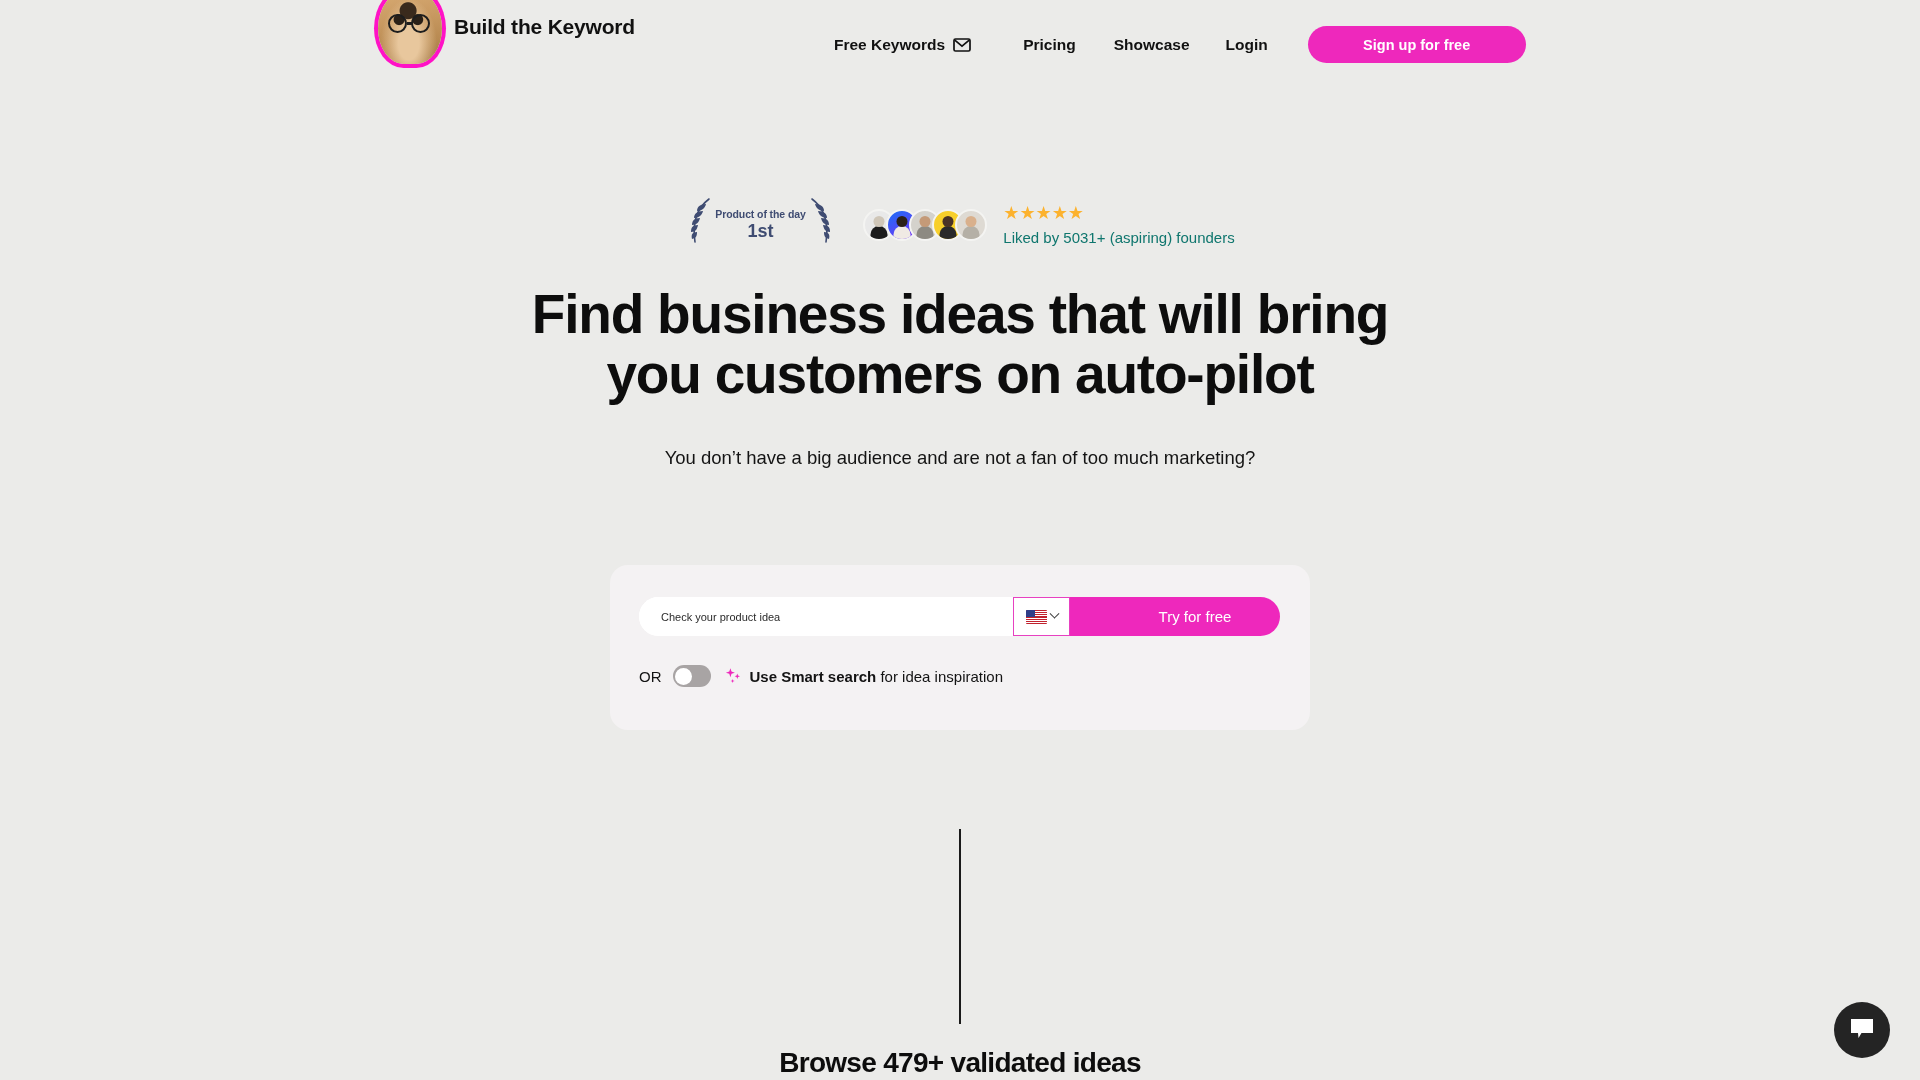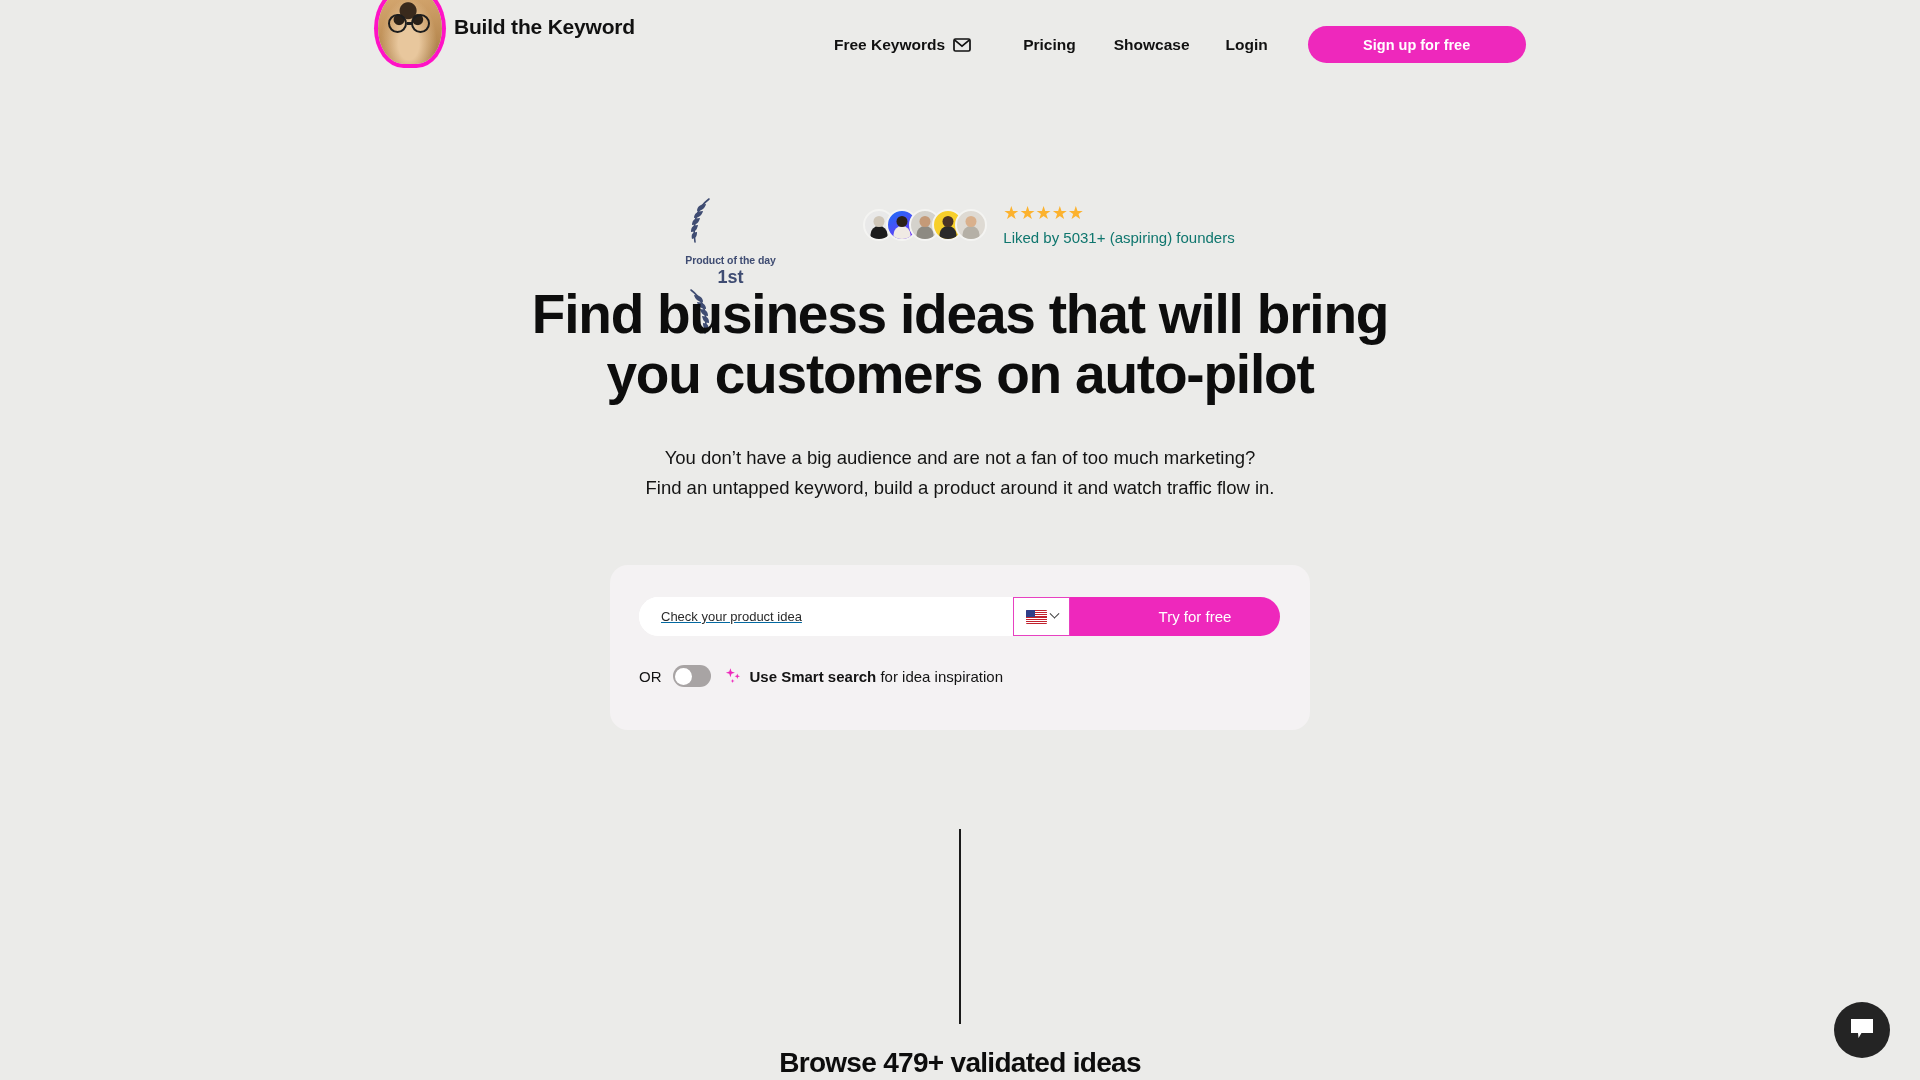--- a/index.html
+++ b/index.html
@@ -134,26 +134,25 @@
     left: 0;
     width: 1920px;
     display: flex;
     justify-content: center;
     align-items: center;
     gap: 0;
   }
 
   .ph-badge {
     display: flex;
-    align-items: flex-start;
+    align-items: center;
     width: 146px;
     height: 58px;
     color: #3f4c72;
     position: relative;
-    flex-direction: column;
   }
   .laurel {
     font-size: 46px;
     line-height: 1;
     color: #3f4c72;
     user-select: none;
   }
   .laurel.left  { transform: scaleX(1); }
   .laurel.right { transform: scaleX(-1); }
   .ph-text {
@@ -290,25 +289,24 @@
     overflow: hidden;
     background: #ffffff;
   }
 
   .search-input {
     flex: 1;
     border: none;
     outline: none;
     background: #ffffff;
     font-family: "Liberation Sans", sans-serif;
-    font-size: 13px;
+    font-size: 11px;
     color: #0369a1;
     padding: 0 22px;
     height: 100%;
-    text-decoration: underline;
   }
   .search-input::placeholder { color: #2b2b2b; opacity: 1; }
 
   .country-select {
     width: 57px;
     height: 100%;
     background: #ffffff;
     border: 1.5px solid #e741c1;
     display: flex;
     align-items: center;
@@ -541,21 +539,20 @@
   </div>
 </div>
 
 <h1 class="hero-title">
   <span>Find business ideas that will bring</span><br>
   <span>you customers on auto-pilot</span>
 </h1>
 
 <p class="hero-sub">
   <span>You don’t have a big audience and are not a fan of too much marketing?</span><br>
-  <span>Find an untapped keyword, build a product around it and watch traffic flow in.</span>
 </p>
 
 <div class="search-card">
 
   <div class="search-row">
     <input class="search-input" type="text" placeholder="Check your product idea" style="">
     <div class="country-select">
       <span class="flag">
           <span class="canton"></span>
         </span>

